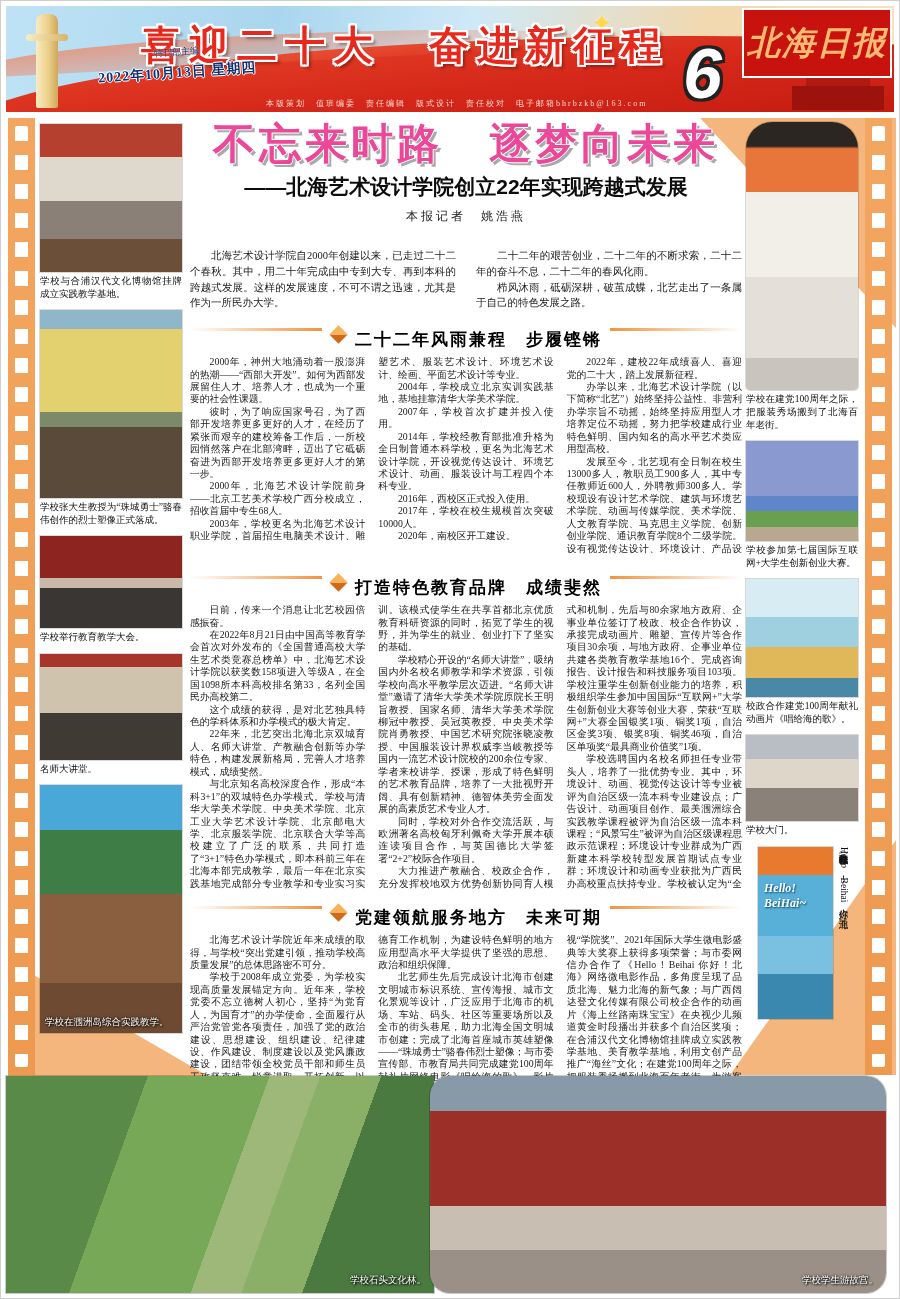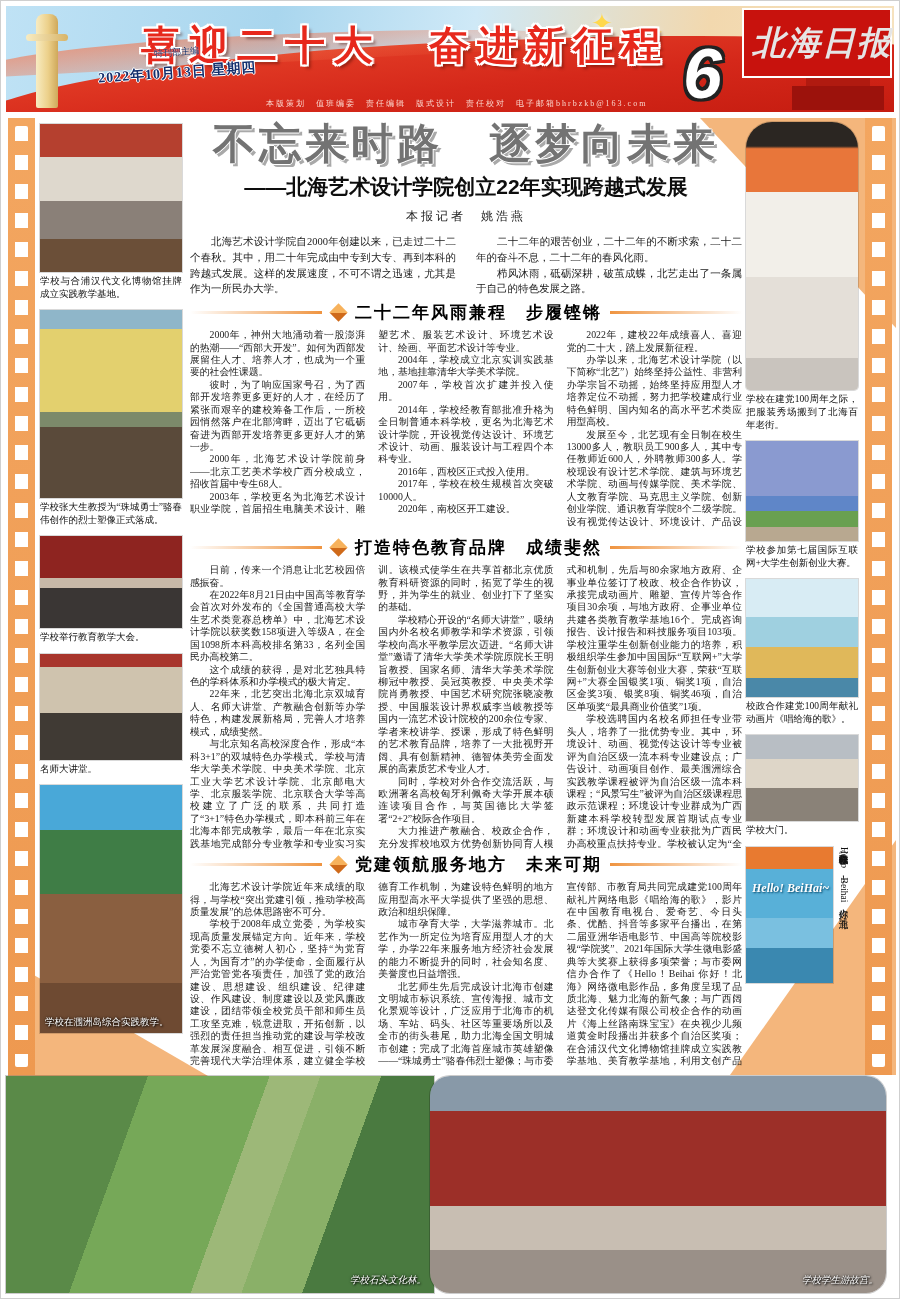--- a/index.html
+++ b/index.html
@@ -28,21 +28,21 @@
           font-family:"Liberation Sans",sans-serif;font-weight:bold;font-size:19px;letter-spacing:3px;color:#1d3a80;
           text-shadow:-1px 0 #fff,1px 0 #fff,0 -1px #fff,0 1px #fff,1px 1px #fff,-1px -1px #fff;}
   .editor-note{position:absolute;left:148px;top:40px;z-index:4;font-size:9px;color:#173068;
           transform:rotate(-4deg);text-shadow:0 0 2px #fff;}
   .date-line{position:absolute;left:92px;top:58px;z-index:4;font-weight:bold;font-size:14px;color:#14306e;
           transform:rotate(-4deg);letter-spacing:1px;
           text-shadow:-1px 0 #fff,1px 0 #fff,0 -1px #fff,0 1px #fff;}
   .credits{position:absolute;left:260px;right:120px;bottom:3px;z-index:4;font-size:8px;color:#ffe9e0;
           letter-spacing:2px;white-space:nowrap;overflow:hidden;opacity:.9;}
   .paper-name{position:absolute;right:2px;top:2px;width:150px;height:70px;z-index:5;background:#c8120d;
-          color:#e5e5e5;font-weight:900;font-size:33px;line-height:70px;text-align:right;letter-spacing:2px;
+          color:#fdba74;font-weight:900;font-size:33px;line-height:70px;text-align:center;letter-spacing:2px;
           font-family:"Liberation Sans",sans-serif;font-style:italic;box-shadow:0 0 0 2px #fff inset;}
   .page-num{position:absolute;right:172px;top:28px;z-index:5;font-size:70px;font-weight:900;font-style:italic;
           color:#fff;font-family:"Liberation Sans",sans-serif;
           text-shadow:-3px 0 #222,3px 0 #222,0 -3px #222,0 3px #222,3px 3px #222,-3px -3px #222,3px -3px #222,-3px 3px #222;}
   .gate{position:absolute;right:10px;bottom:2px;width:92px;height:48px;z-index:4;}
   .gate .base{position:absolute;bottom:0;left:0;right:0;height:24px;background:#9c120c;}
   .gate .mid{position:absolute;bottom:24px;left:14px;right:14px;height:11px;background:#b01a10;}
   .gate .roof{position:absolute;bottom:35px;left:8px;right:8px;height:0;
           border-bottom:9px solid #7d0b06;border-left:9px solid transparent;border-right:9px solid transparent;}
 
@@ -70,57 +70,57 @@
   .img-l2{height:188px;background:linear-gradient(180deg,#8fb6c9 0 10%,#e3d06e 10% 54%,#7c8a6a 54% 62%,#5a4a3a 62% 100%);}
   .img-l3{height:92px;background:linear-gradient(180deg,#8e2420 0 46%,#c8b9a8 46% 56%,#3a3634 56% 100%);}
   .img-l4{height:106px;background:linear-gradient(180deg,#a8352c 0 12%,#cfc3ae 12% 56%,#403a34 56% 100%);}
   .img-l5{height:248px;background:linear-gradient(180deg,#49a8d8 0 18%,#3f7d46 18% 44%,#8a5f40 44% 80%,#6e4a32 80% 100%);}
   .img-model{height:268px;border-radius:26px 26px 4px 4px;
           background:linear-gradient(180deg,#2b2622 0 9%,#e8763a 10% 26%,#f2efe9 26% 58%,#e4dfd8 58% 88%,#c9c4be 88% 100%);}
   .img-r2{height:100px;background:linear-gradient(180deg,#8a9ad0 0 55%,#5f86c8 55% 70%,#69a050 70% 86%,#b8a890 86% 100%);}
   .img-r3{height:118px;background:linear-gradient(180deg,#d8ecf4 0 32%,#9fd0e0 32% 58%,#e0b85a 58% 84%,#4a88a8 84% 100%);}
   .img-r4{height:86px;background:linear-gradient(180deg,#b8bec4 0 28%,#ded6c8 28% 62%,#8a8278 62% 100%);}
   .ph-hello{display:flex;}
-  .img-r5{width:92px;height:136px;background:linear-gradient(180deg,#e87a30 0 16%,#58b0d8 16% 52%,#7ac0e0 52% 74%,#3a88b0 74% 100%);
-          position:relative;box-shadow:0 0 0 1px rgba(0,0,0,.15);}
+  .img-r5{width:92px;height:172px;background:linear-gradient(180deg,#e87a30 0 16%,#58b0d8 16% 52%,#7ac0e0 52% 74%,#3a88b0 74% 100%);
+          position:relative;box-shadow:0 0 0 1px rgba(0,0,0,.15);margin-left:12px;}
   .poster-word{position:absolute;left:6px;top:34px;color:#fff;font-style:italic;font-weight:bold;font-size:12px;
           text-shadow:1px 1px 2px #046;}
   .cap-vert{writing-mode:vertical-rl;font-size:9.5px;color:#111;margin-left:4px;height:172px;line-height:1.2;}
 
   
   .center{position:absolute;left:190px;top:122px;width:552px;z-index:2;}
   .main-title{font-family:"Liberation Sans",sans-serif;font-weight:900;font-size:42px;line-height:1.05;
-          color:#737373;text-align:center;letter-spacing:4px;margin:0;
+          color:#ec4899;text-align:center;letter-spacing:4px;margin:0;
           text-shadow:-1px 0 #fff,1px 0 #fff,0 1px #fff,0 -1px #fff,3px 3px 0 #a9a9a9;}
   .sub-title{font-family:"Liberation Sans",sans-serif;font-weight:bold;font-size:21px;color:#0d0d0d;
           text-align:center;margin:7px 0 0;}
   .byline{font-size:12px;text-align:center;margin:7px 0 0;letter-spacing:3px;color:#222;}
   .lead{column-count:2;column-gap:20px;font-size:10.5px;line-height:1.5;text-align:justify;
-          margin-top:9px;height:66px;overflow:hidden;color:#1a1a1a;}
+          margin-top:23px;height:66px;overflow:hidden;color:#1a1a1a;}
   .lead p{margin:0;text-indent:2em;}
-  .sec-head{display:flex;align-items:center;margin:1px 0 5px;}
+  .sec-head{display:flex;align-items:flex-start;margin:14px 0 5px;}
   .sec-head::before,.sec-head::after{content:"";height:3px;flex:1;}
   .sec-head::before{background:linear-gradient(90deg,rgba(240,150,70,0),#ef9440);}
   .sec-head::after{background:linear-gradient(90deg,#ef9440,rgba(240,150,70,0));}
   .diamond{width:13px;height:13px;margin:0 10px;transform:rotate(45deg);
           background:linear-gradient(135deg,#f7b25c 50%,#cf6a1a 50%);}
   .sec-title{font-family:"Liberation Sans",sans-serif;font-weight:bold;font-size:17px;color:#000;
           letter-spacing:2px;margin-right:8px;white-space:nowrap;}
   .sec-body{column-count:3;column-gap:13px;font-size:9.8px;line-height:1.27;text-align:justify;
           overflow:hidden;color:#1a1a1a;}
   .sec-body p{margin:0;text-indent:2em;}
   .body-1{height:206px;} .body-2{height:288px;} .body-3{height:196px;}
 
   
   .bphoto{position:absolute;top:1076px;height:217px;z-index:2;box-shadow:0 0 0 1px rgba(0,0,0,.2);}
   .bp-left{left:6px;width:428px;
           background:linear-gradient(110deg,#5a8a48 0 28%,#76a858 28% 52%,#9db878 52% 62%,#8ab068 62% 74%,#4a7a40 74% 100%);}
   .bp-right{left:430px;width:456px;
           background:linear-gradient(180deg,#8899a8 0 16%,#9c2f28 16% 60%,#c8beb2 60% 80%,#9a9088 80% 100%);border-radius:20px;}
-  .bphoto .cap-overlay{left:auto;right:8px;bottom:6px;text-align:right;font-style:italic;}
+  .bphoto .cap-overlay{left:auto;right:8px;bottom:6px;text-align:right;}
 </style>
 </head>
 <body>
 
 <div class="page">
 
   <div class="banner">
     <span class="star s1">✦</span>
     <span class="star s2">✦</span>
     <div class="pillar"></div>
@@ -219,21 +219,20 @@
 
     </div>
 
     <div class="sec-head">
       <span class="diamond"></span>
       <span class="sec-title">党建领航服务地方　未来可期</span>
     </div>
     <div class="sec-body body-3">
       <p>北海艺术设计学院近年来成绩的取得，与学校“突出党建引领，推动学校高质量发展”的总体思路密不可分。</p>
       <p>学校于2008年成立党委，为学校实现高质量发展锚定方向。近年来，学校党委不忘立德树人初心，坚持“为党育人，为国育才”的办学使命，全面履行从严治党管党各项责任，加强了党的政治建设、思想建设、组织建设、纪律建设、作风建设、制度建设以及党风廉政建设，团结带领全校党员干部和师生员工攻坚克难，锐意进取，开拓创新，以强烈的责任担当推动党的建设与学校改革发展深度融合、相互促进，引领不断完善现代大学治理体系，建立健全学校德育工作机制，为建设特色鲜明的地方应用型高水平大学提供了坚强的思想、政治和组织保障。</p>
-      <p>城市孕育大学，大学滋养城市。北艺作为一所定位为培育应用型人才的大学，办学22年来服务地方经济社会发展的能力不断提升的同时，社会知名度、美誉度也日益增强。</p>
       <p>北艺师生先后完成设计北海市创建文明城市标识系统、宣传海报、城市文化景观等设计，广泛应用于北海市的机场、车站、码头、社区等重要场所以及全市的街头巷尾，助力北海全国文明城市创建；完成了北海首座城市英雄塑像——“珠城勇士”骆春伟烈士塑像；与市委宣传部、市教育局共同完成建党100周年献礼片网络电影《唱给海的歌》，影片在中国教育电视台、爱奇艺、今日头条、优酷、抖音等多家平台播出，在第二届亚洲华语电影节、中国高等院校影视“学院奖”、2021年国际大学生微电影盛典等大奖赛上获得多项荣誉；与市委网信办合作了《Hello！Beihai 你好！北海》网络微电影作品，多角度呈现了品质北海、魅力北海的新气象；与广西阔迏登文化传媒有限公司校企合作的动画片《海上丝路南珠宝宝》在央视少儿频道黄金时段播出并获多个自治区奖项；在合浦汉代文化博物馆挂牌成立实践教学基地、美育教学基地，利用文创产品推广“海丝”文化；在建党100周年之际，把服装秀场搬到北海百年老街，为游客呈现一场时尚与文化交融的奇妙体验之旅；在“机关支部进乡村，商标标准品牌行”产业扶贫活动中，师生设计商标58件被采用注册；为疍家小镇、赤西村、大田村设计绘就外墙和园林景观，助力打造“网红文旅名片”；为北海企业进行产品包装设计、产品升级，弘扬本土特色文化……北艺，已成为推动北海文化发展的重要“助推器”，也成为北海在全区甚至全国教育界竖起的一面特色旗帜。</p>
 
     </div>
   </div>
 
   <div class="rail rail-right">
     <div class="ph">
       <div class="img img-model"></div>
       <p class="cap">学校在建党100周年之际，把服装秀场搬到了北海百年老街。</p>
     </div>

